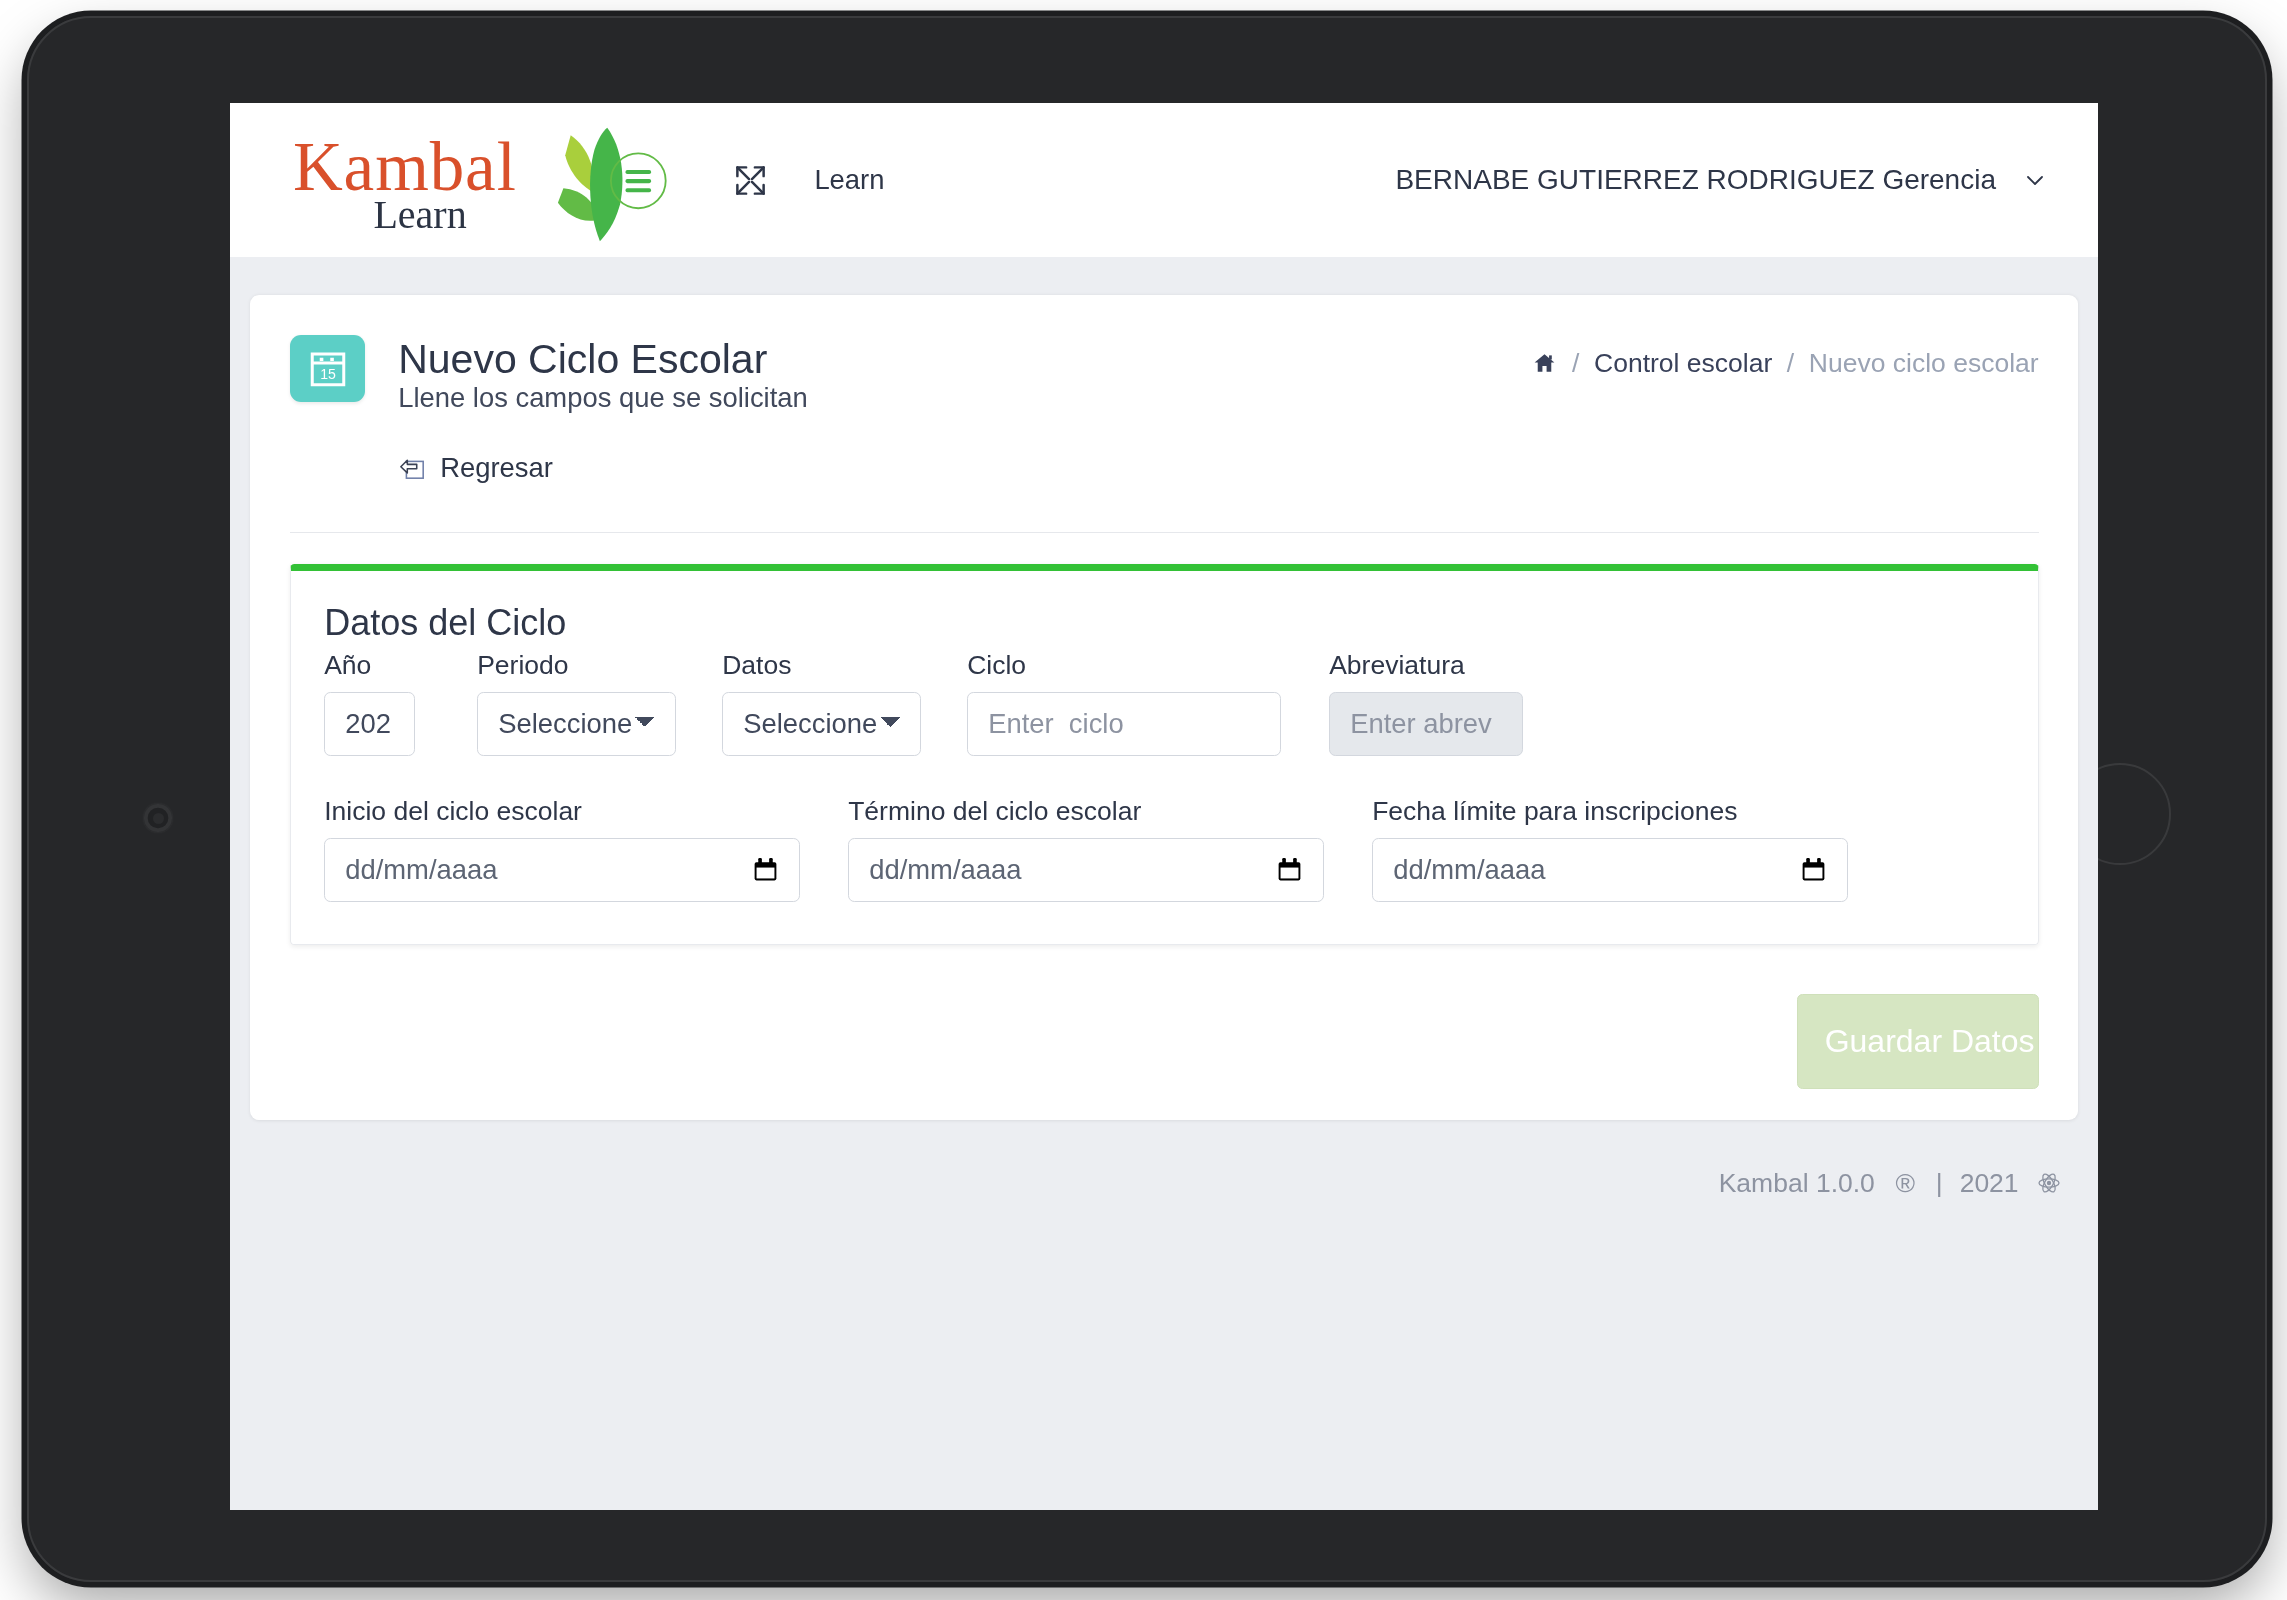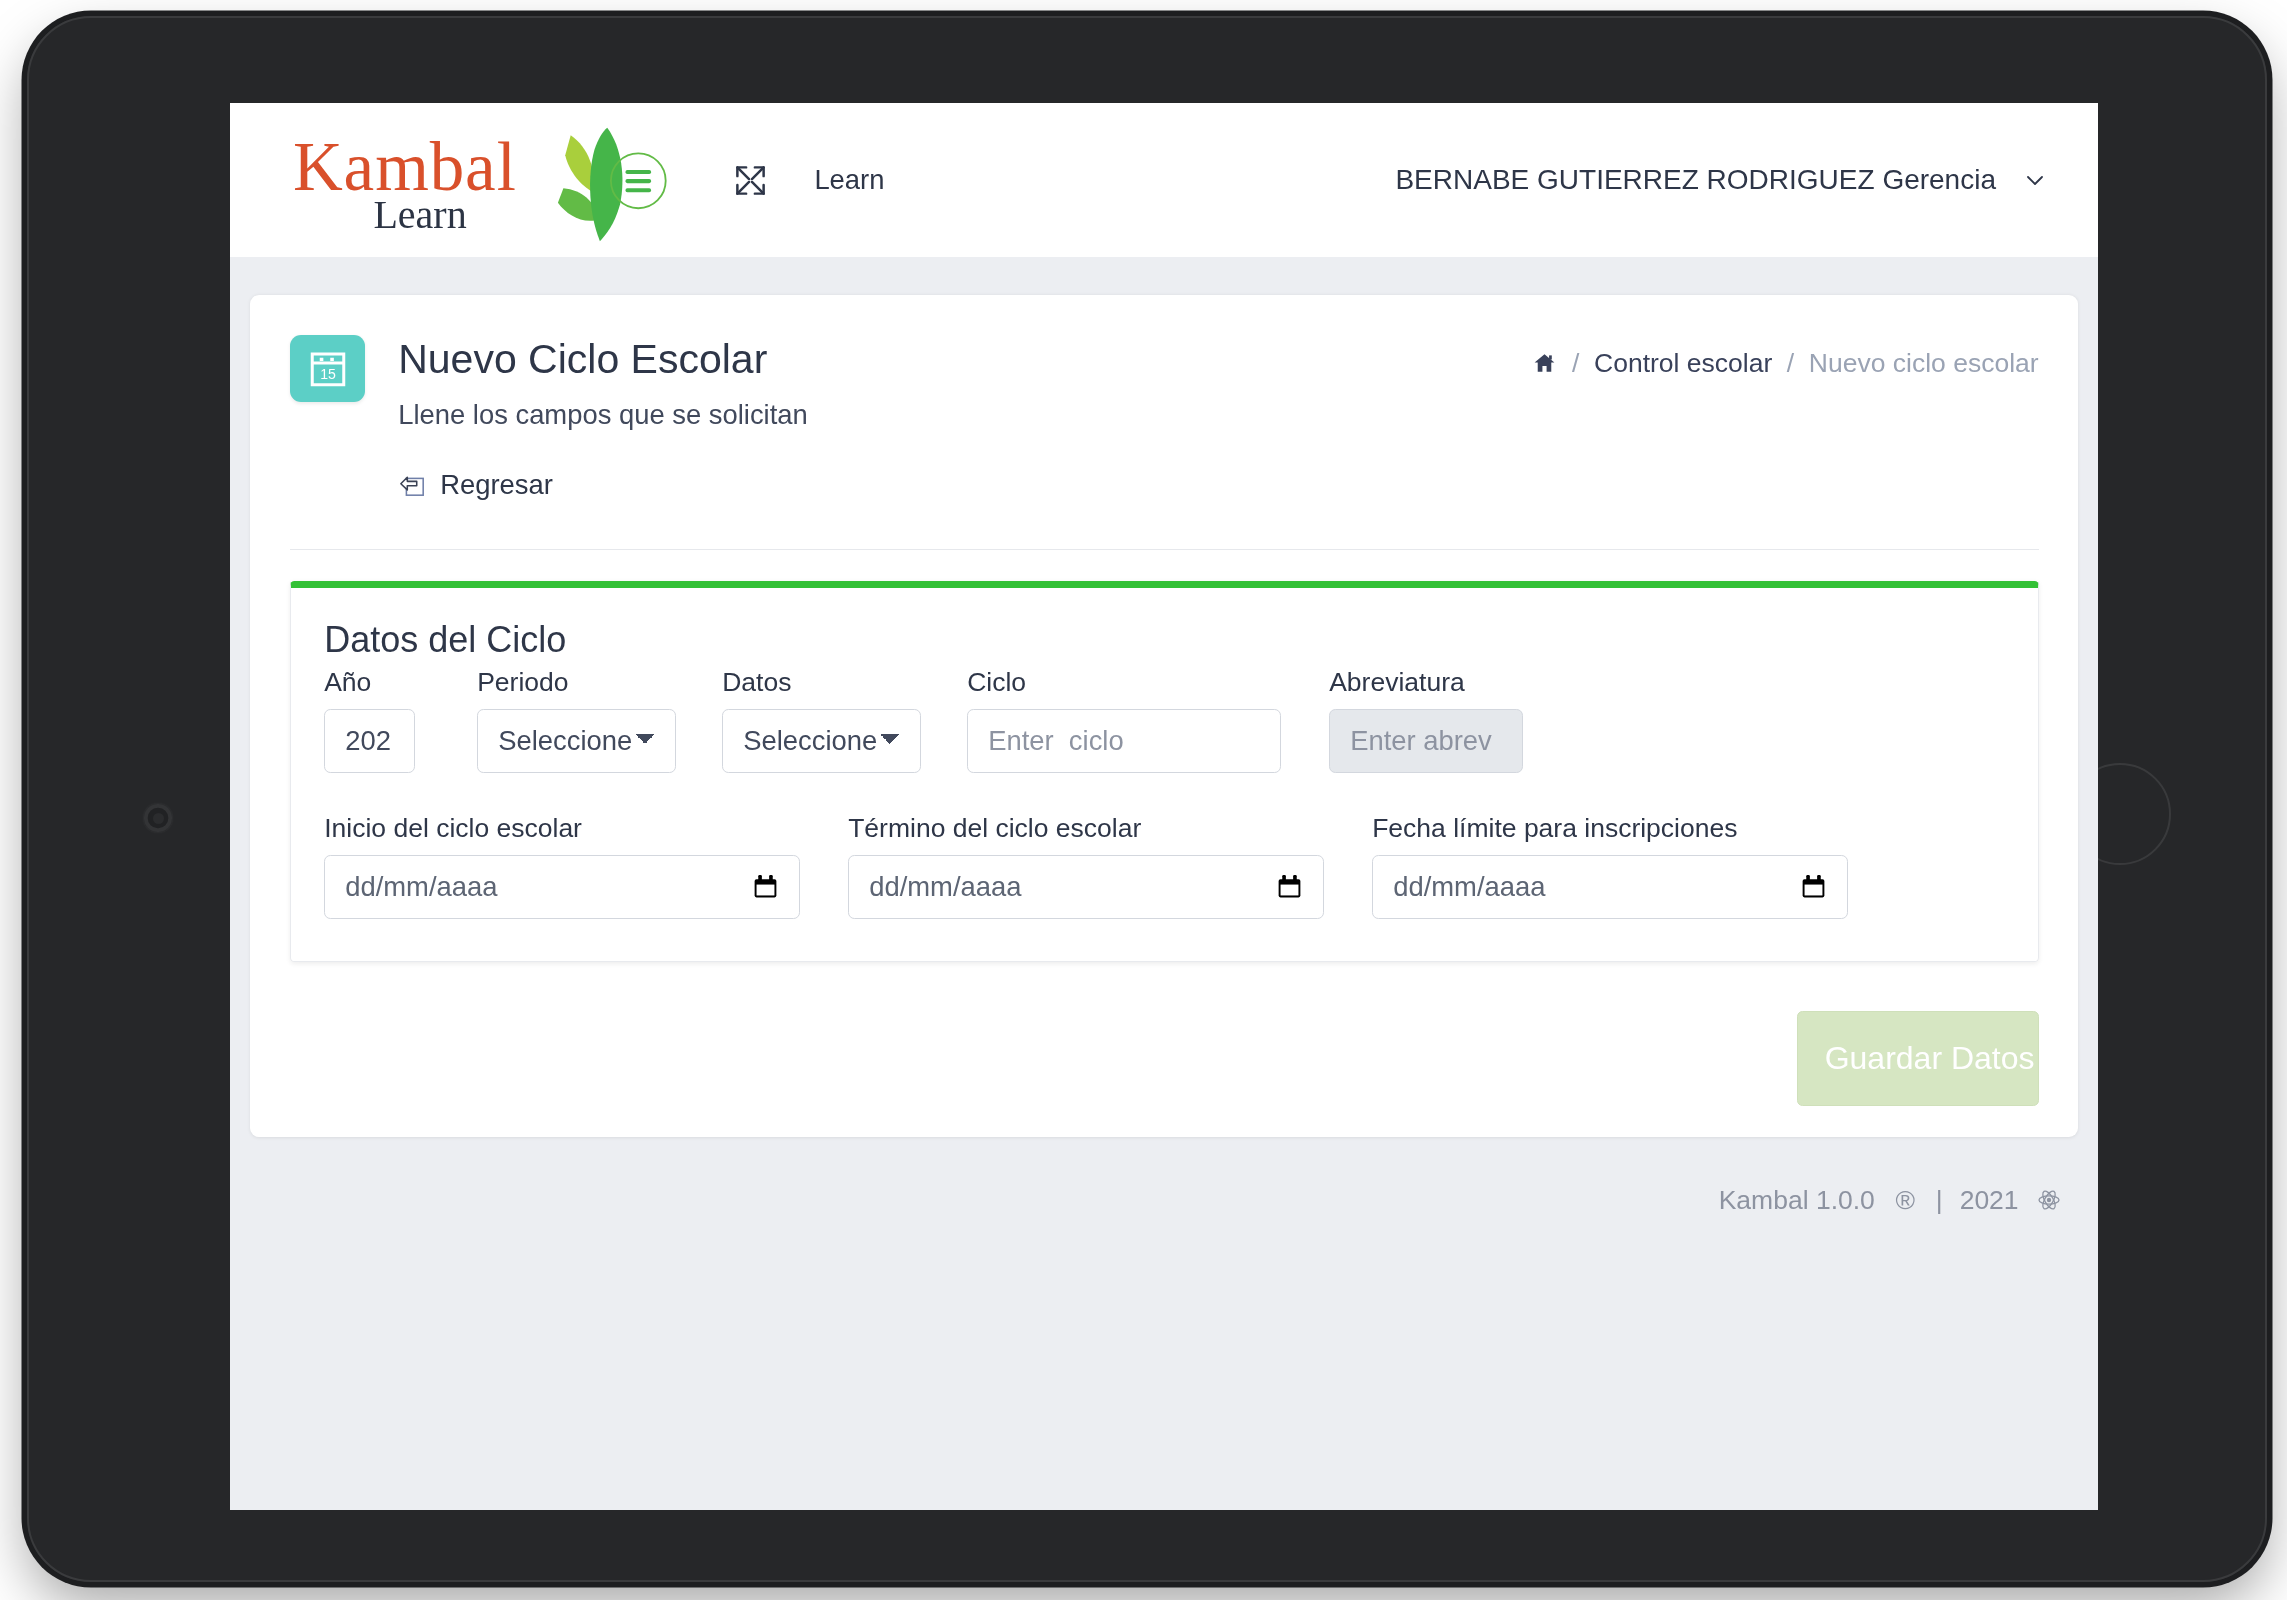--- a/index.html
+++ b/index.html
@@ -156,21 +156,21 @@
   .page-titles { margin-left: 33px; padding-top: 1.8px; }
   .page-title {
     font-size: 41px;
     color: #2e3648;
     line-height: 1.08;
     font-weight: normal;
   }
   .page-subtitle {
     font-size: 27.4px;
     color: #41495c;
-    margin-top: 18px;
+    margin-top: 1px;
   }
   .back-link {
     display: flex; align-items: center; gap: 11px;
     margin-top: 38px;
     font-size: 27.4px;
     color: #2e3648;
     cursor: pointer;
   }
   .back-icon { width: 31px; height: 31px; flex:none; }
 

